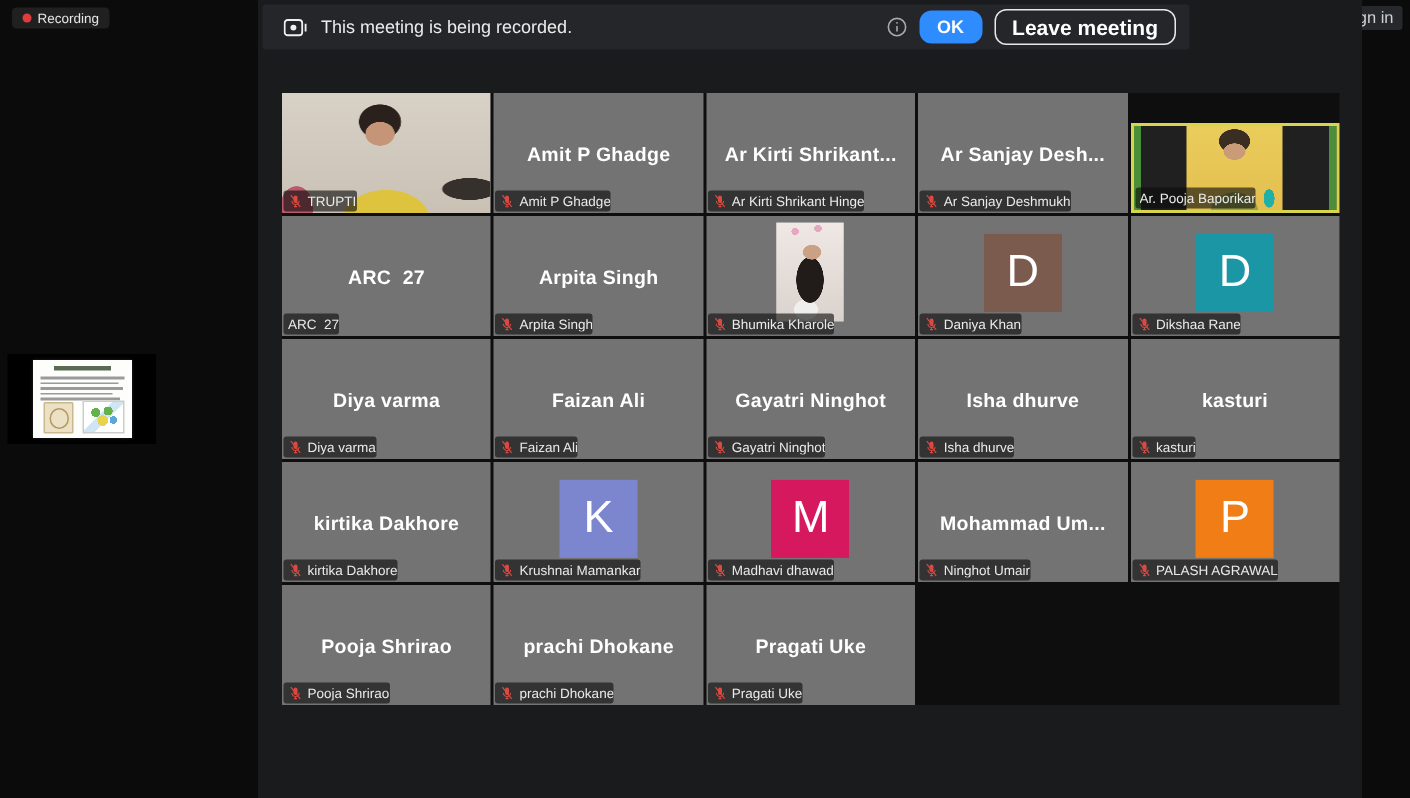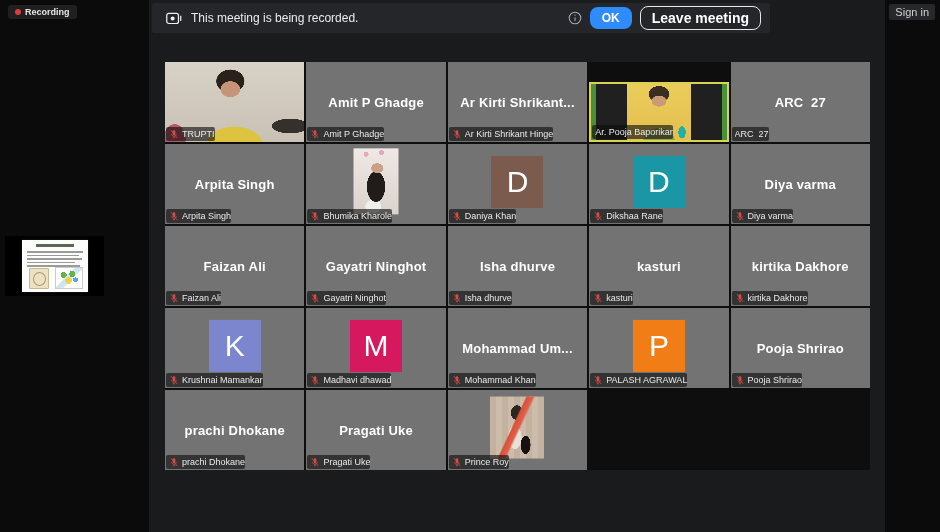--- a/index.html
+++ b/index.html
@@ -4,31 +4,31 @@
 <style>
   html,body{margin:0;padding:0;}
   body{
     width:940px;height:532px;position:relative;overflow:hidden;
     background:#0b0b0b;
     font-family:"Liberation Sans", sans-serif;
     -webkit-font-smoothing:antialiased;
   }
   
   .meeting-window{
-    position:absolute;left:149px;top:0;width:736px;height:532px;
+    position:absolute;left:172px;top:0;width:736px;height:532px;
     background:#1a1b1d;
   }
   
   .recording-chip{
     position:absolute;left:8px;top:5px;
     display:flex;align-items:center;gap:4px;
     background:#202020;border-radius:3px;padding:2px 7px;
   }
   .recording-dot{width:6px;height:6px;border-radius:50%;background:#e03c3c;}
-  .recording-chip span{font-size:9px;color:#e6e6e6;font-weight:bold;}
+  .recording-chip span{font-size:9px;color:#e6e6e6;}
   
   .signin-chip{
     position:absolute;right:5px;top:4px;
     background:#26282b;border-radius:2px;padding:2px 6px;
     font-size:11px;color:#d0d0d0;cursor:pointer;margin-left:40px;
   }
   
   .rec-banner{
     position:absolute;left:3px;top:3px;width:618px;height:30px;
     background:#24262a;border-radius:2px;
@@ -230,20 +230,31 @@
         <div class="center-name">Ar Kirti Shrikant...</div>
         <div class="name-chip">
           <svg class="mic" width="10" height="10" viewBox="0 0 24 24">
             <path fill="#d84a43" d="M12 15a3.2 3.2 0 0 0 3.2-3.2V6.2a3.2 3.2 0 1 0-6.4 0v5.6A3.2 3.2 0 0 0 12 15z"></path>
             <path fill="none" stroke="#d84a43" stroke-width="1.7" d="M6.2 11.8a5.8 5.8 0 0 0 11.6 0M12 17.6V21M9.5 21h5"></path>
             <path stroke="#d84a43" stroke-width="1.9" d="M4.5 2.5 19.5 21.5"></path>
           </svg>
           <span class="nm">Ar Kirti Shrikant Hinge</span>
         </div>
       </div>
+      <div class="tile">
+        <div class="center-name">Ar Sanjay Desh...</div>
+        <div class="name-chip">
+          <svg class="mic" width="10" height="10" viewBox="0 0 24 24">
+            <path fill="#d84a43" d="M12 15a3.2 3.2 0 0 0 3.2-3.2V6.2a3.2 3.2 0 1 0-6.4 0v5.6A3.2 3.2 0 0 0 12 15z"></path>
+            <path fill="none" stroke="#d84a43" stroke-width="1.7" d="M6.2 11.8a5.8 5.8 0 0 0 11.6 0M12 17.6V21M9.5 21h5"></path>
+            <path stroke="#d84a43" stroke-width="1.9" d="M4.5 2.5 19.5 21.5"></path>
+          </svg>
+          <span class="nm">Ar Sanjay Deshmukh</span>
+        </div>
+      </div>
       <div class="tile active pooja-tile">
         <div class="photo-frame scene-pooja"></div>
         <div class="name-chip">
           <span class="nm">Ar. Pooja Baporikar</span>
         </div>
       </div>
       <div class="tile">
         <div class="center-name">ARC  27</div>
         <div class="name-chip">
           <span class="nm">ARC  27</span>
@@ -382,21 +393,21 @@
         </div>
       </div>
       <div class="tile">
         <div class="center-name">Mohammad Um...</div>
         <div class="name-chip">
           <svg class="mic" width="10" height="10" viewBox="0 0 24 24">
             <path fill="#d84a43" d="M12 15a3.2 3.2 0 0 0 3.2-3.2V6.2a3.2 3.2 0 1 0-6.4 0v5.6A3.2 3.2 0 0 0 12 15z"></path>
             <path fill="none" stroke="#d84a43" stroke-width="1.7" d="M6.2 11.8a5.8 5.8 0 0 0 11.6 0M12 17.6V21M9.5 21h5"></path>
             <path stroke="#d84a43" stroke-width="1.9" d="M4.5 2.5 19.5 21.5"></path>
           </svg>
-          <span class="nm">Mohammad Khan</span>
+          <span class="nm">Ninghot Umair</span>
         </div>
       </div>
       <div class="tile">
         <div class="avatar" style="background: rgb(240, 125, 22);">P</div>
         <div class="name-chip">
           <svg class="mic" width="10" height="10" viewBox="0 0 24 24">
             <path fill="#d84a43" d="M12 15a3.2 3.2 0 0 0 3.2-3.2V6.2a3.2 3.2 0 1 0-6.4 0v5.6A3.2 3.2 0 0 0 12 15z"></path>
             <path fill="none" stroke="#d84a43" stroke-width="1.7" d="M6.2 11.8a5.8 5.8 0 0 0 11.6 0M12 17.6V21M9.5 21h5"></path>
             <path stroke="#d84a43" stroke-width="1.9" d="M4.5 2.5 19.5 21.5"></path>
           </svg>
@@ -429,26 +440,15 @@
         <div class="center-name">Pragati Uke</div>
         <div class="name-chip">
           <svg class="mic" width="10" height="10" viewBox="0 0 24 24">
             <path fill="#d84a43" d="M12 15a3.2 3.2 0 0 0 3.2-3.2V6.2a3.2 3.2 0 1 0-6.4 0v5.6A3.2 3.2 0 0 0 12 15z"></path>
             <path fill="none" stroke="#d84a43" stroke-width="1.7" d="M6.2 11.8a5.8 5.8 0 0 0 11.6 0M12 17.6V21M9.5 21h5"></path>
             <path stroke="#d84a43" stroke-width="1.9" d="M4.5 2.5 19.5 21.5"></path>
           </svg>
           <span class="nm">Pragati Uke</span>
         </div>
       </div>
-      <div class="tile">
-        <div class="photo-frame scene-prince"></div>
-        <div class="name-chip">
-          <svg class="mic" width="10" height="10" viewBox="0 0 24 24">
-            <path fill="#d84a43" d="M12 15a3.2 3.2 0 0 0 3.2-3.2V6.2a3.2 3.2 0 1 0-6.4 0v5.6A3.2 3.2 0 0 0 12 15z"></path>
-            <path fill="none" stroke="#d84a43" stroke-width="1.7" d="M6.2 11.8a5.8 5.8 0 0 0 11.6 0M12 17.6V21M9.5 21h5"></path>
-            <path stroke="#d84a43" stroke-width="1.9" d="M4.5 2.5 19.5 21.5"></path>
-          </svg>
-          <span class="nm">Prince Roy</span>
-        </div>
-      </div>
     </div>
 
 </div>
 
 </body></html>

